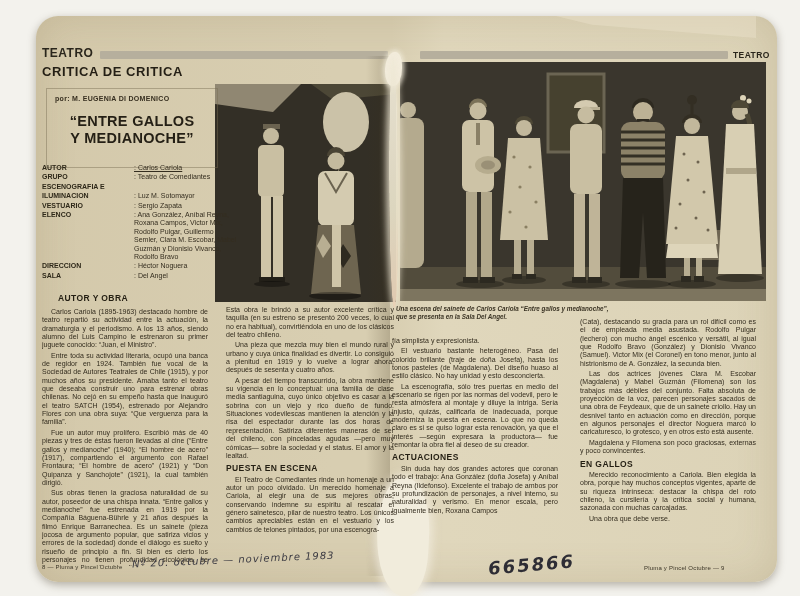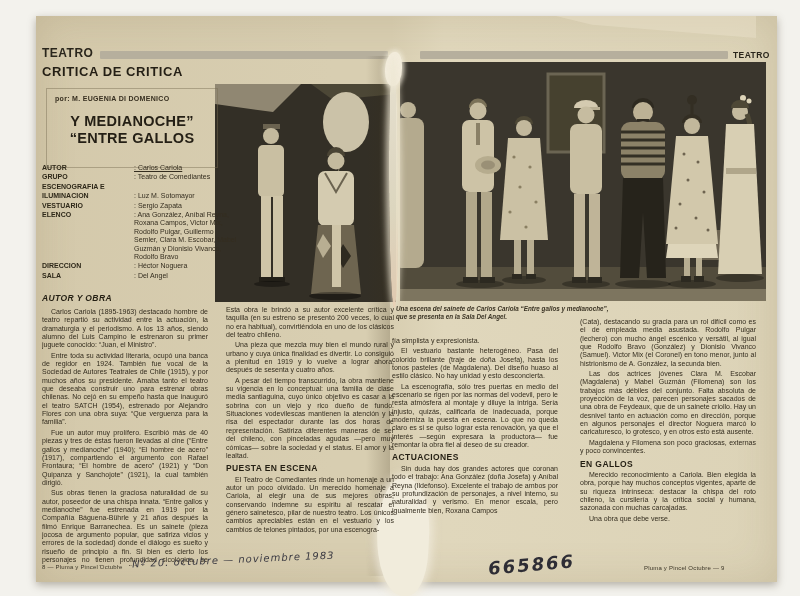--- a/index.html
+++ b/index.html
@@ -1,19 +1,19 @@
 <!DOCTYPE html>
 <html><head>
 <meta charset="utf-8">
 <style>
   html,body{margin:0;padding:0;width:800px;height:596px;background:#f3f2ed;overflow:hidden;
             font-family:"Liberation Sans",sans-serif;}
   .paper{position:absolute;left:36px;top:16px;width:741px;height:566px;
          background:linear-gradient(90deg,#d4c9ab 0%,#d8cEB1 40%,#d8ceb1 48%,#e0d7bc 55%,#dcd3b7 100%);
-         box-shadow:0 3px 8px rgba(60,50,30,.35), inset 0 0 40px rgba(120,100,60,.18);}
+         box-shadow:0 3px 8px rgba(60,50,30,.35), inset 0 0 40px rgba(120,100,60,.18);border-radius:22px;}
   .corner-fold{position:absolute;left:520px;top:0;width:200px;height:22px;
          background:#e7dfc7;opacity:.55;clip-path:polygon(0 0,100% 0,100% 100%,18% 40%);}
   
   .hdr-label{position:absolute;font-weight:bold;color:#2a261c;}
   .hdr-left{left:6px;top:30px;font-size:12px;letter-spacing:.5px;}
   .hdr-right{left:697px;top:34px;font-size:8.5px;letter-spacing:.4px;}
   .hdr-bar{position:absolute;height:8px;background:#b6af9d;border-radius:1px;}
   .bar1{left:64px;top:35px;width:288px;}
   .bar2{left:384px;top:35px;width:308px;}
   .section-title{position:absolute;left:6px;top:48px;font-size:13px;font-weight:bold;
@@ -80,22 +80,22 @@
   <div class="hdr-label hdr-left z-text">TEATRO</div>
   <div class="hdr-bar bar1"></div>
   <div class="hdr-bar bar2"></div>
   <div class="hdr-label hdr-right z-text">TEATRO</div>
 
   <div class="section-title z-text">CRITICA DE CRITICA</div>
 
   <div class="byline-box z-text">
     <div class="byline">por: M. EUGENIA DI DOMENICO</div>
     <div class="main-title">
+      <div>“ENTRE GALLOS</div>
       <div>Y MEDIANOCHE”</div>
-      <div>“ENTRE GALLOS</div>
     </div>
   </div>
 
   <div class="credits z-text">
     <div class="crow">
       <div class="clabel">AUTOR</div>
       <div class="cvalue underlined">:  Carlos Cariola</div>
     </div>
     <div class="crow">
       <div class="clabel">GRUPO</div>
@@ -120,21 +120,21 @@
     <div class="crow">
       <div class="clabel">DIRECCION</div>
       <div class="cvalue">:  Héctor Noguera</div>
     </div>
     <div class="crow">
       <div class="clabel">SALA</div>
       <div class="cvalue">:  Del Angel</div>
     </div>
   </div>
 
-  <div class="head-abs z-text" style="left:6px;top:277px;font-style:italic;">AUTOR Y OBRA</div>
+  <div class="head-abs z-text" style="left:22px;top:277px;">AUTOR Y OBRA</div>
   <div class="col autor-obra-col z-text">
     <p>Carlos Cariola (1895-1963) destacado hombre de teatro repartió su actividad entre la actuación, la dramaturgia y el periodismo. A los 13 años, siendo alumno del Luis Campino le estrenaron su primer juguete conocido: “Juan, el Ministro”.</p>
     <p>Entre toda su actividad literaria, ocupó una banca de regidor en 1924. También fue vocal de la Sociedad de Autores Teatrales de Chile (1915), y por muchos años su presidente. Amaba tanto el teatro que deseaba construir uno para estrenar obras chilenas. No cejó en su empeño hasta que inauguró el teatro SATCH (1954), estrenado por Alejandro Flores con una obra suya: “Que verguenza para la familia”.</p>
     <p>Fue un autor muy prolífero. Escribió más de 40 piezas y tres de éstas fueron llevadas al cine (“Entre gallos y medianoche” (1940); “El hombre de acero” (1917), compartiendo el argumento con Rafael Frontaura; “El hombre de acero” (1921) y “Don Quipanza y Sanchojote” (1921), la cual también dirigió.</p>
     <p>Sus obras tienen la graciosa naturalidad de su autor, poseedor de una chispa innata. “Entre gallos y medianoche” fue estrenada en 1919 por la Compañía Báguena-Bührle y 21 años después la filmó Enrique Barranechea. Es un sainete (pieza jocosa de argumento popular, que satiriza vicios y errores de la sociedad) donde el diálogo es suelto y risueño de principio a fin. Si bien es cierto los personajes no tienen profundidad sicológica, se expresan con mucha naturalidad.</p>
   </div>
 
   <div class="photo photo-left z-photo">
     <svg viewBox="0 0 181 218" preserveAspectRatio="none">
       <rect width="181" height="218" fill="#332f26"></rect>

